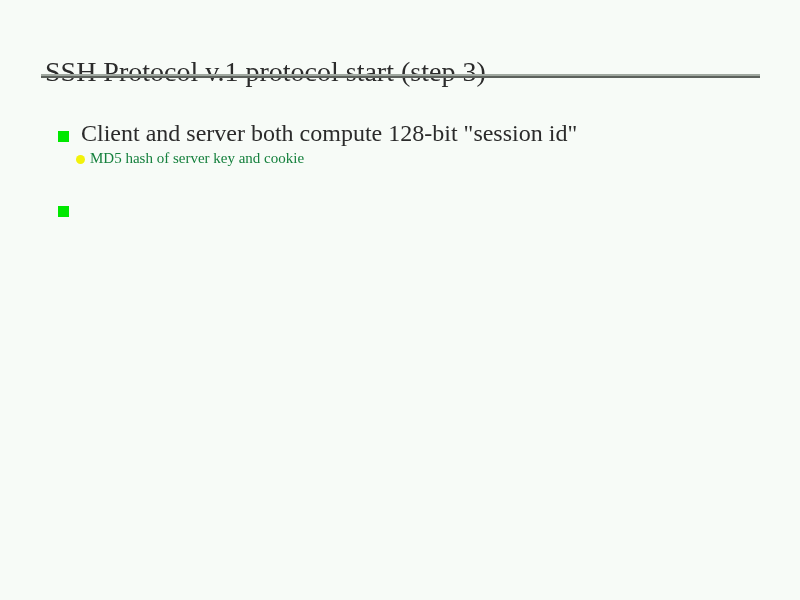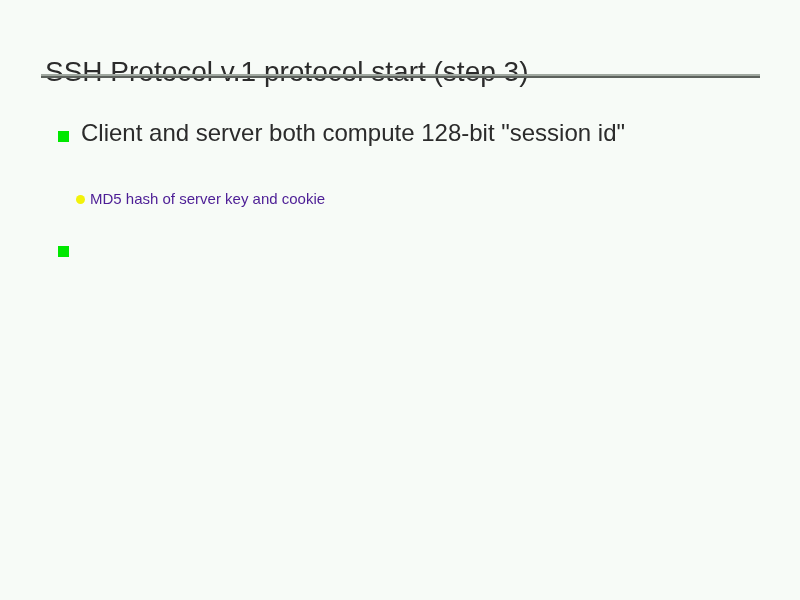--- a/index.html
+++ b/index.html
@@ -14,20 +14,21 @@
     font-family: "Liberation Sans", sans-serif;
     color: #2b2b2b;
     overflow: hidden;
   }
 
   .slide {
     position: relative;
     width: 679px;
     height: 600px;
     background: #f7fbf7;
+    font-family: Liberation Serif, serif;
   }
 
   
   .slide-title {
     position: absolute;
     left: 45px;
     top: 36px;
     width: 715px;
     font-size: 28px;
     line-height: 34px;
@@ -74,23 +75,22 @@
     height: 11px;
     background: #00e800;
   }
 
   .bullet-l2 {
     position: relative;
     padding-left: 90px;
     min-height: 21px;
     font-size: 15px;
     line-height: 21px;
-    color: #4c1d95;
+    color: #15803d;
     white-space: nowrap;
-    margin-top: 40px;
   }
 
   .bullet-l2 .marker-dot {
     position: absolute;
     left: 76px;
     top: 7px;
     width: 9px;
     height: 9px;
     border-radius: 50%;
     background: #f2f20a;

